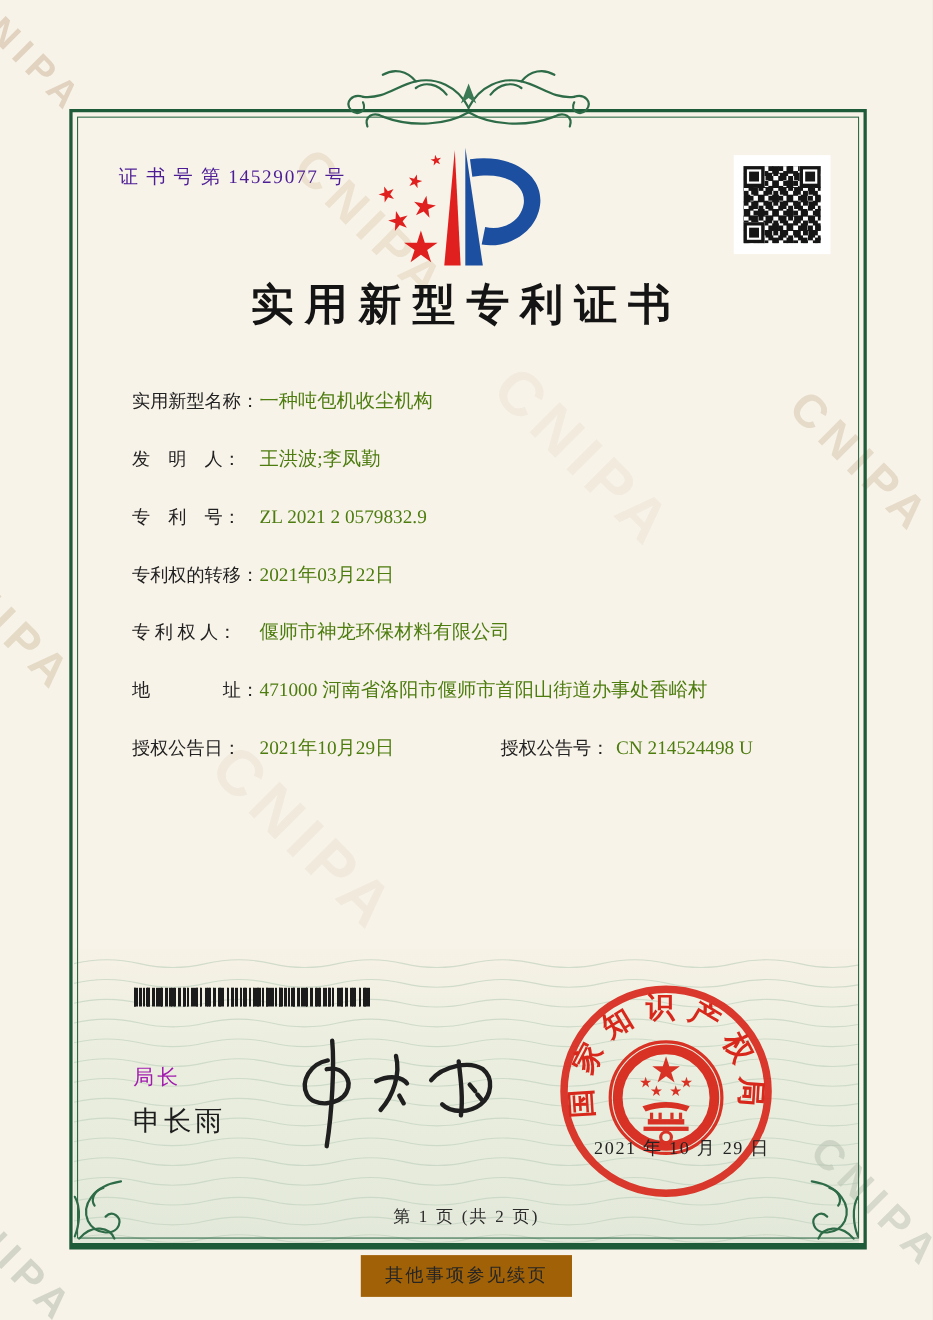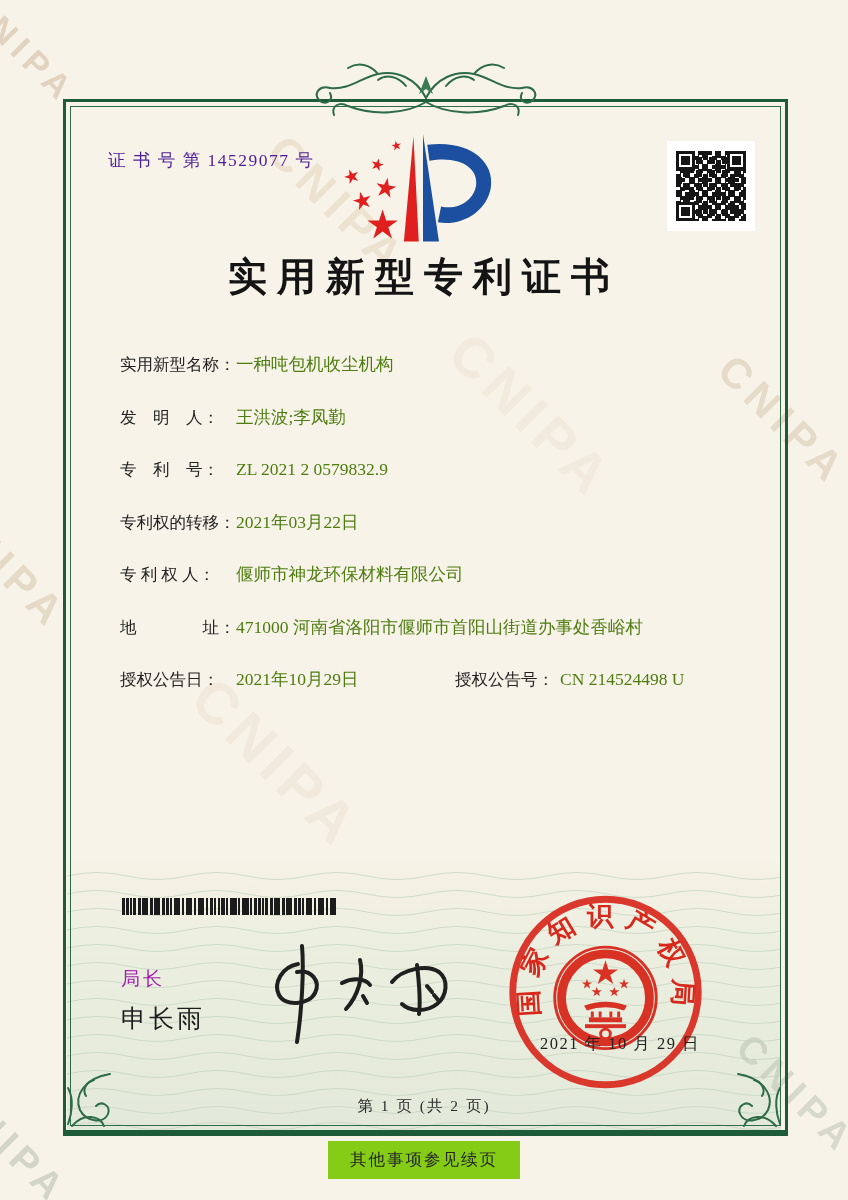--- a/index.html
+++ b/index.html
@@ -66,21 +66,21 @@
     font-family:"Liberation Sans","DejaVu Sans",sans-serif;color:#a21caf;letter-spacing:3px;}
   .officer-name{position:absolute;left:121px;top:1002px;font-size:25px;
     font-family:"Liberation Sans","DejaVu Sans",sans-serif;color:#1d1d1d;letter-spacing:3px;}
   .signature{position:absolute;left:240px;top:938px;}
   .seal{position:absolute;left:503px;top:888px;}
   .seal-date{position:absolute;left:530px;top:1033px;width:180px;text-align:center;
     font-size:16.5px;letter-spacing:1.5px;color:#232323;}
   .page-no{position:absolute;left:0;top:1096px;width:100%;text-align:center;
     font-size:15.5px;letter-spacing:2px;color:#2c2c2c;}
   .cont-note{position:absolute;left:50%;top:1141px;transform:translateX(-50%);
-    background:#84cc16;padding:8px 22px;font-size:16.5px;letter-spacing:2px;color:#252525;}
+    background:#a16207;padding:8px 22px;font-size:16.5px;letter-spacing:2px;color:#252525;}
 </style>
 </head>
 <body>
 
 <div class="page">
 
   <svg class="band" width="714" height="268" viewBox="0 0 714 268">
     <defs>
       <linearGradient id="bandGrad" x1="0" y1="0" x2="0" y2="1">
         <stop offset="0%" stop-color="#f7f2e6"></stop>

